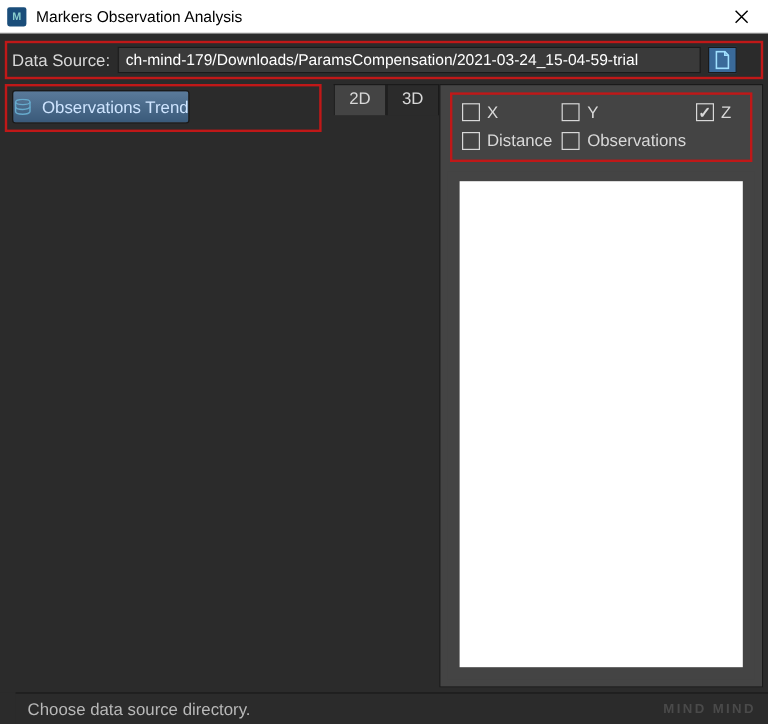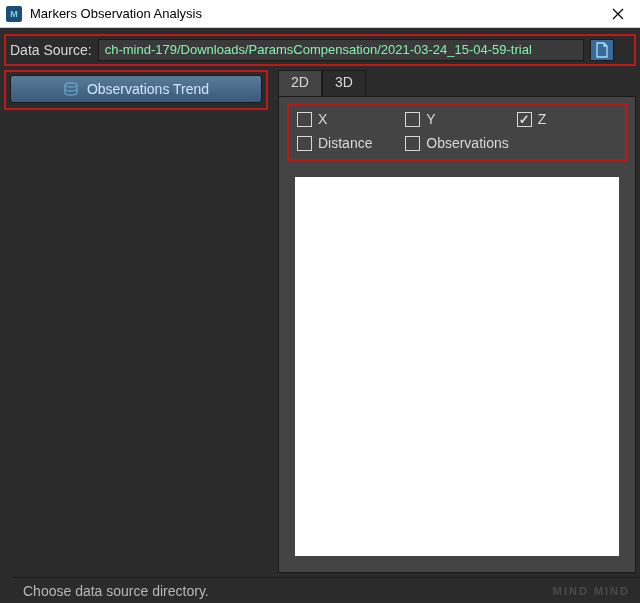--- a/index.html
+++ b/index.html
@@ -8,34 +8,34 @@
     .titlebar { background: #fff; height: 28px; display: flex; align-items: center; padding: 0 4px 0 6px; border-bottom: 1px solid #ccc; }
     .titlebar .app-icon { width: 16px; height: 16px; background: #1a4d7a; border-radius: 2px; margin-right: 8px; display: flex; align-items: center; justify-content: center; color: #8cc; font-size: 9px; font-weight: bold; }
     .titlebar .title { font-size: 13px; color: #000; flex: 1; }
     .titlebar .close { width: 36px; height: 28px; display: flex; align-items: center; justify-content: center; cursor: pointer; }
     .titlebar .close svg { width: 12px; height: 12px; }
     
     .content { flex: 1; background: #2b2b2b; display: flex; flex-direction: column; padding: 0; }
     
     .datasource-row { margin: 6px 4px 4px 4px; border: 2px solid #c01818; padding: 3px 20px 3px 4px; display: flex; align-items: center; gap: 6px; }
     .ds-label { color: #d8d8d8; font-size: 14px; white-space: nowrap; }
-    .ds-path { flex: 1; background: #3a3a3a; color: #86efac; font-size: 13px; padding: 2px 6px; height: 22px; border: 1px solid #1a1a1a; overflow: hidden; white-space: nowrap; }
+    .ds-path { flex: 1; background: #3a3a3a; color: #ffffff; font-size: 13px; padding: 2px 6px; height: 22px; border: 1px solid #1a1a1a; overflow: hidden; white-space: nowrap; }
     .ds-browse { width: 24px; height: 22px; background: #3a6a9a; border: 1px solid #1a1a1a; display: flex; align-items: center; justify-content: center; cursor: pointer; }
     .ds-browse svg { width: 14px; height: 16px; }
     
     .main-row { flex: 1; display: flex; gap: 0; padding: 0 4px 4px 4px; min-height: 0; }
     
     .left-pane { width: 264px; display: flex; flex-direction: column; }
-    .trend-box { border: 2px solid #c01818; padding: 3px 4px 5px 4px; display: flex; flex-direction: column; gap: 6px; }
+    .trend-box { border: 2px solid #c01818; padding: 3px 4px 5px 4px; display: flex; flex-direction: row; gap: 6px; }
     .trend-btn { height: 28px; background: linear-gradient(#4a5560, #3a4450); border: 1px solid #1a1a1a; border-radius: 3px; color: #cfe5ff; font-size: 14px; display: flex; align-items: center; justify-content: center; gap: 8px; cursor: pointer; }
     .trend-btn.active { background: linear-gradient(#5a7a9a, #3a5a7a); }
     .db-icon { display: inline-flex; }
     .db-icon svg { width: 16px; height: 14px; }
     
-    .right-pane { flex: 1; display: flex; flex-direction: column; padding-left: 10px; min-height: 0; }
+    .right-pane { flex: 1; display: flex; flex-direction: row; padding-left: 10px; min-height: 0; }
     .tabs { display: flex; gap: 0; height: 26px; }
     .tab { padding: 3px 12px; color: #d8d8d8; font-size: 14px; background: #2b2b2b; border: 1px solid #1a1a1a; border-bottom: none; cursor: pointer; }
     .tab.active { background: #444; }
     .tab:not(.active) { background: #2b2b2b; text-align: right; }
     
     .tab-body { flex: 1; background: #444; border: 1px solid #1a1a1a; padding: 6px; display: flex; flex-direction: column; min-height: 0; }
     
     .checks { border: 2px solid #c01818; padding: 6px 8px 8px 8px; margin: 0 2px 8px 2px; display: grid; grid-template-columns: 1fr 1fr 1fr; row-gap: 8px; column-gap: 8px; }
     .chk { display: flex; align-items: center; gap: 6px; color: #d8d8d8; font-size: 14px; cursor: pointer; }
     .chk .box { width: 15px; height: 15px; border: 1.5px solid #d8d8d8; display: flex; align-items: center; justify-content: center; }

